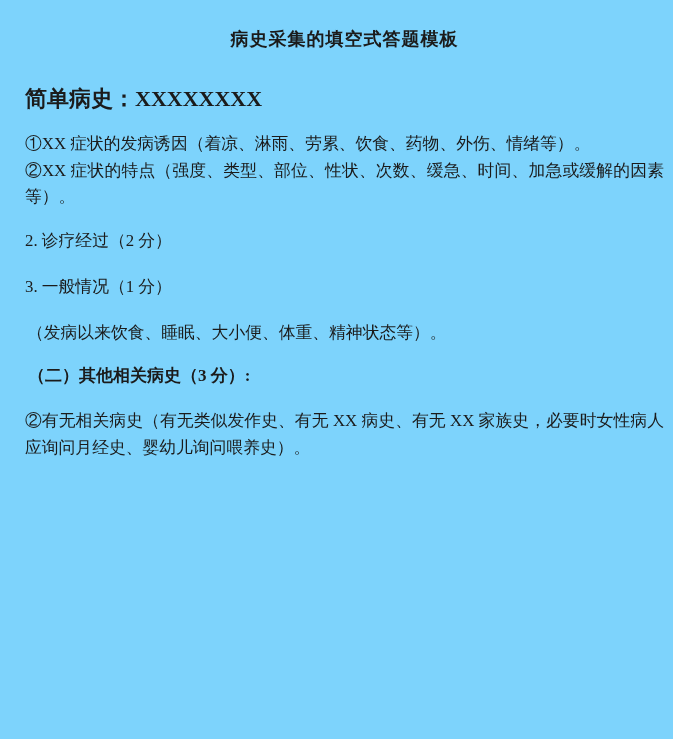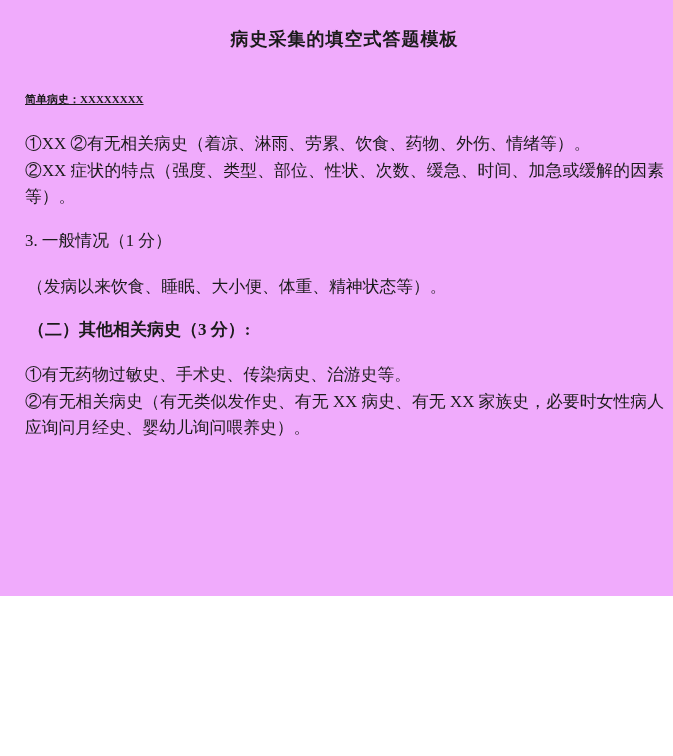--- a/index.html
+++ b/index.html
@@ -10,37 +10,36 @@
   body {
     width: 673px;
     height: 756px;
     overflow: hidden;
     color: #1b1b1b;
     font-family: "Liberation Serif", serif;
   }
   .page {
     box-sizing: border-box;
     width: 673px;
-    height: 596px;
+    height: 739px;
     padding: 26px 9px 10px 25px;
-    background: #f0abfc;
+    background: #7dd3fc;
   }
   .doc-title {
     text-align: center;
     font-weight: 700;
     font-size: 18px;
     line-height: 26px;
     letter-spacing: 1px;
     margin: 0 0 34px 0;
   }
   .line {
-    font-size: 11px;
+    font-size: 22px;
     line-height: 26px;
     margin: 0 0 19px 0;
-    text-decoration: underline;
   }
   .bold {
     font-weight: 700;
   }
   .section-heading {
     font-weight: 700;
     font-size: 17px;
     line-height: 26px;
     margin: 0 0 19px 0;
     padding-left: 3px;
@@ -69,34 +68,34 @@
 <div class="page">
 
   <h1 class="doc-title">病史采集的填空式答题模板</h1>
 
   <p class="line bold"><span>简单病史：</span><span>XXXXXXXX</span></p>
 
 
 
 
   <div class="points">
-    <p>①XX ②有无相关病史（着凉、淋雨、劳累、饮食、药物、外伤、情绪等）。</p>
+    <p>①XX 症状的发病诱因（着凉、淋雨、劳累、饮食、药物、外伤、情绪等）。</p>
     <p>②XX 症状的特点（强度、类型、部位、性状、次数、缓急、时间、加急或缓解的因素等）。</p>
   </div>
 
+  <p class="item-title">2.  诊疗经过（2 分）</p>
 
   <div class="points">
   </div>
 
   <p class="item-title">3.  一般情况（1 分）</p>
 
   <div class="points">
     <p class="single-note">（发病以来饮食、睡眠、大小便、体重、精神状态等）。</p>
   </div>
 
   <p class="section-heading">（二）其他相关病史（3 分）:</p>
 
   <div class="points">
-    <p>①有无药物过敏史、手术史、传染病史、治游史等。</p>
     <p>②有无相关病史（有无类似发作史、有无 XX 病史、有无 XX 家族史，必要时女性病人应询问月经史、婴幼儿询问喂养史）。</p>
   </div>
 
 </div>
 
 </body></html>

